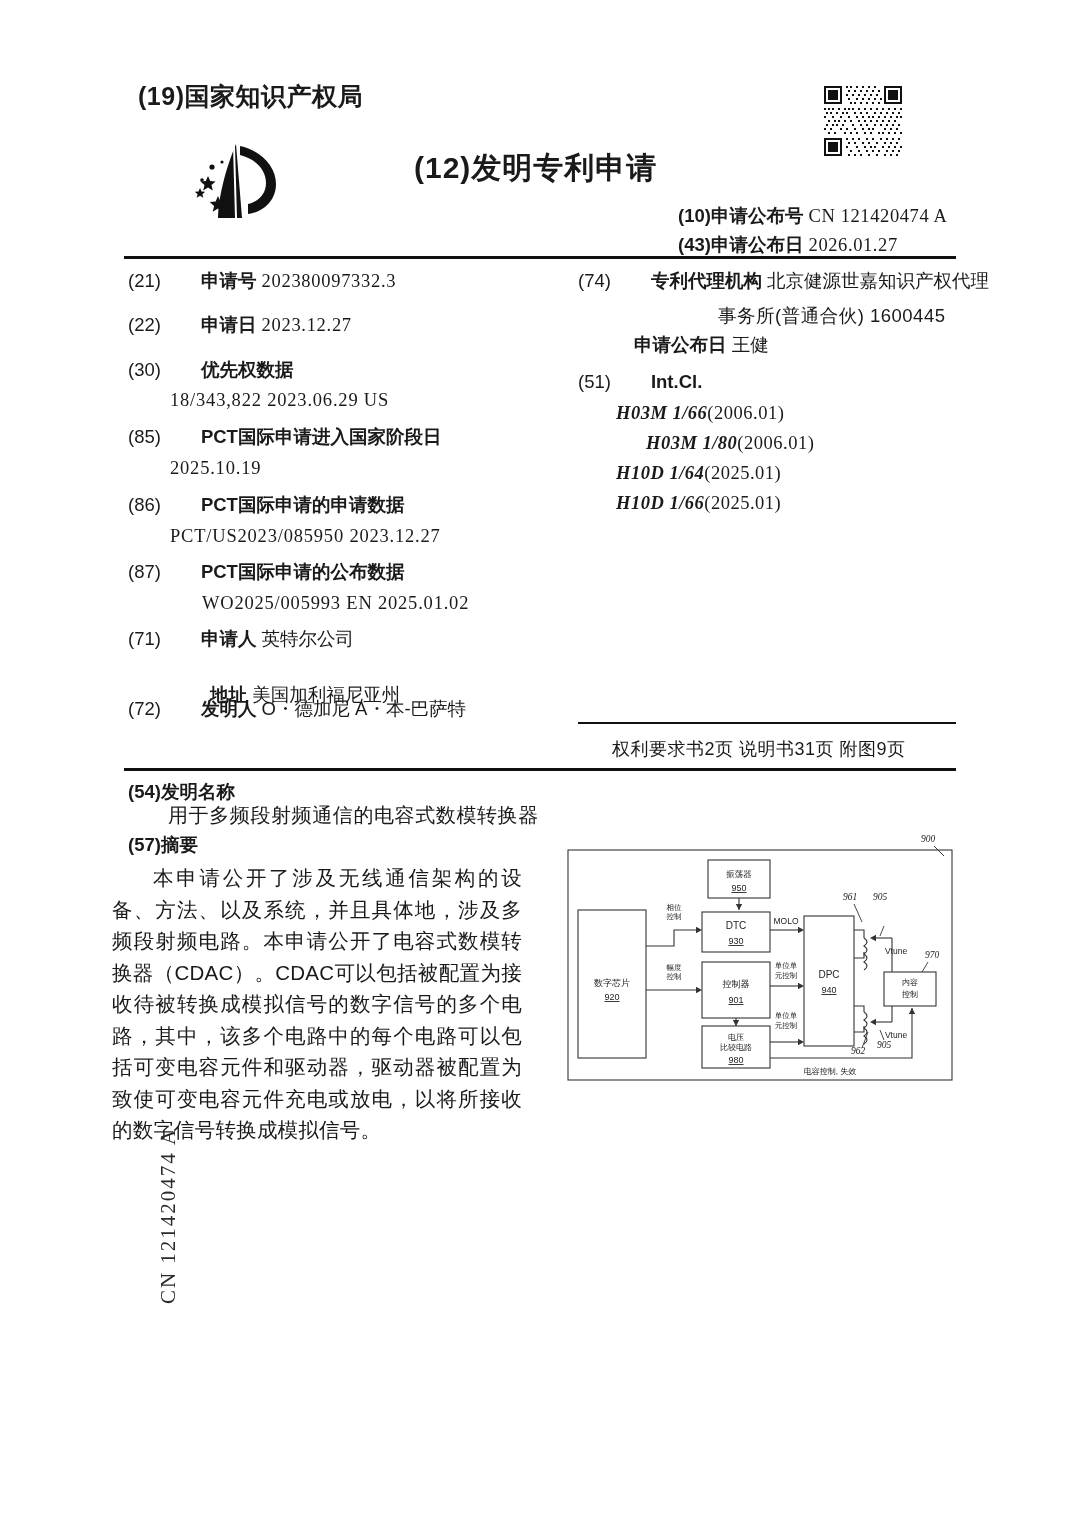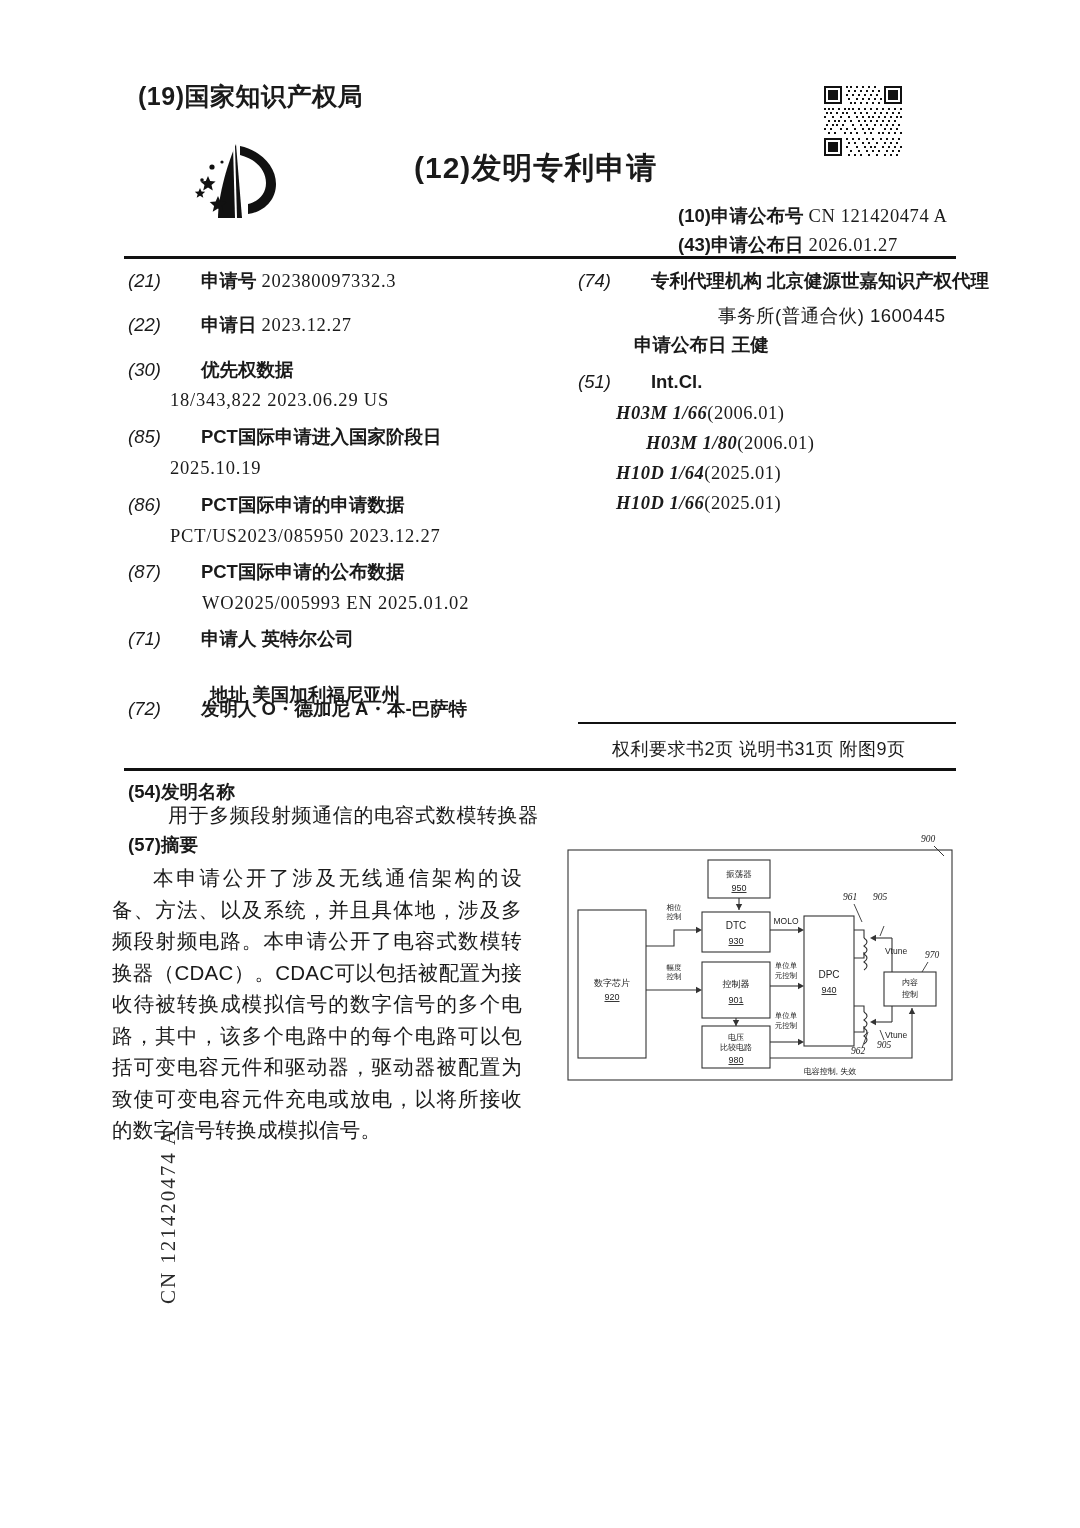--- a/index.html
+++ b/index.html
@@ -82,33 +82,32 @@
   
   .bib {
     position: absolute;
     font-size: 18.5px;
     line-height: 1.0;
     white-space: nowrap;
   }
   .bib .code {
     font-weight: 400;
     letter-spacing: 0;
-    font-style: italic;
   }
   .bib .lbl {
     font-weight: 700;
     padding-left: 40px;
   }
   .bib .val {
     font-family: "Liberation Serif", "DejaVu Serif", serif;
     letter-spacing: 0.7px;
   }
   .bib .valcjk {
     font-family: "Liberation Sans", "DejaVu Sans", sans-serif;
-    font-weight: 700;
+    font-weight: 400;
   }
   .sub {
     position: absolute;
     font-size: 18.5px;
     white-space: nowrap;
     font-family: "Liberation Serif", "DejaVu Serif", serif;
     letter-spacing: 0.8px;
   }
   .sub-cjk {
     font-family: "Liberation Sans", "DejaVu Sans", sans-serif;

